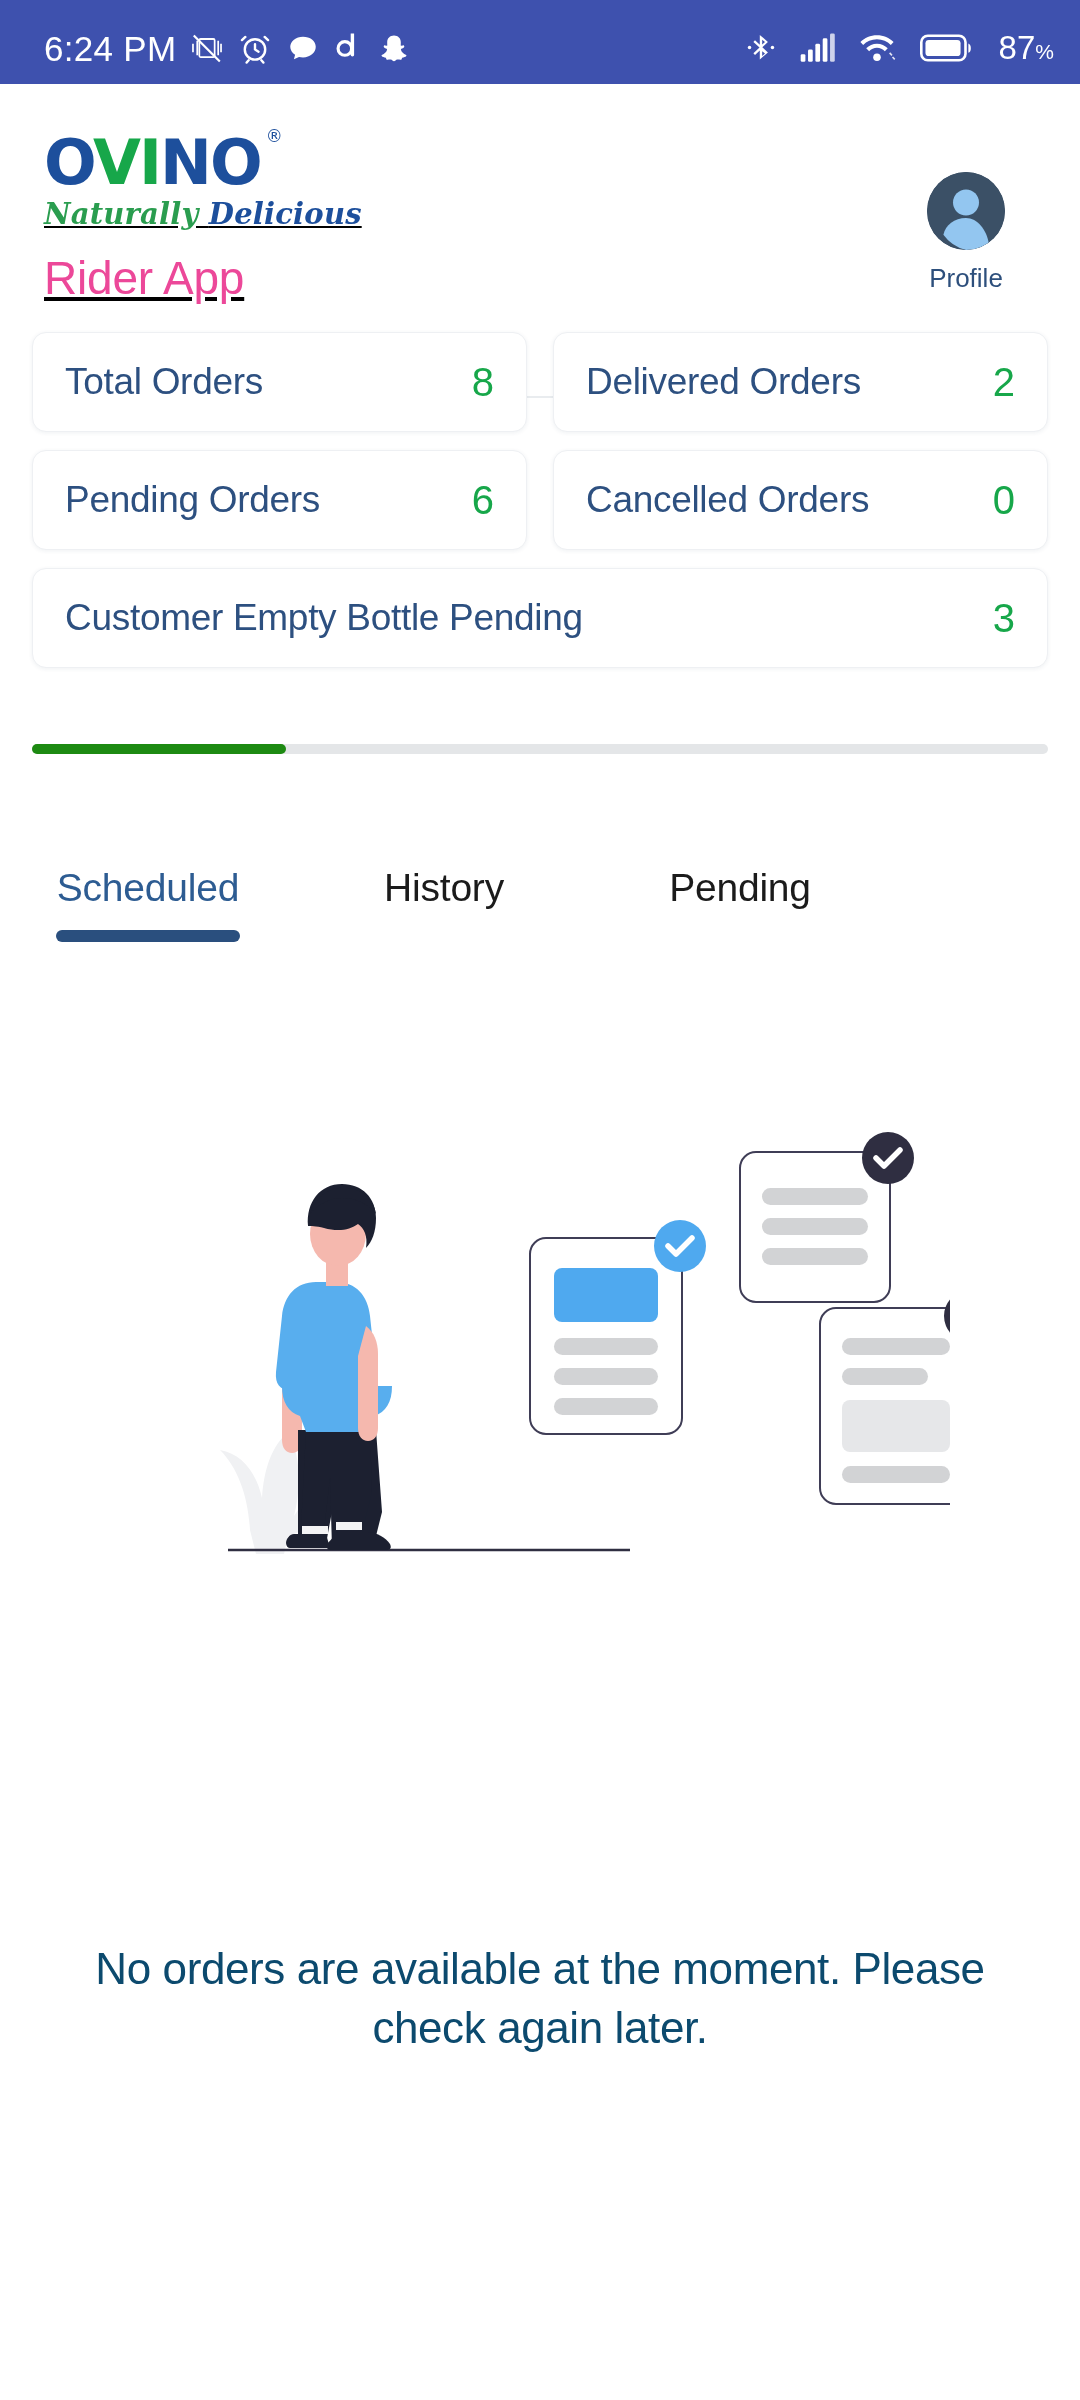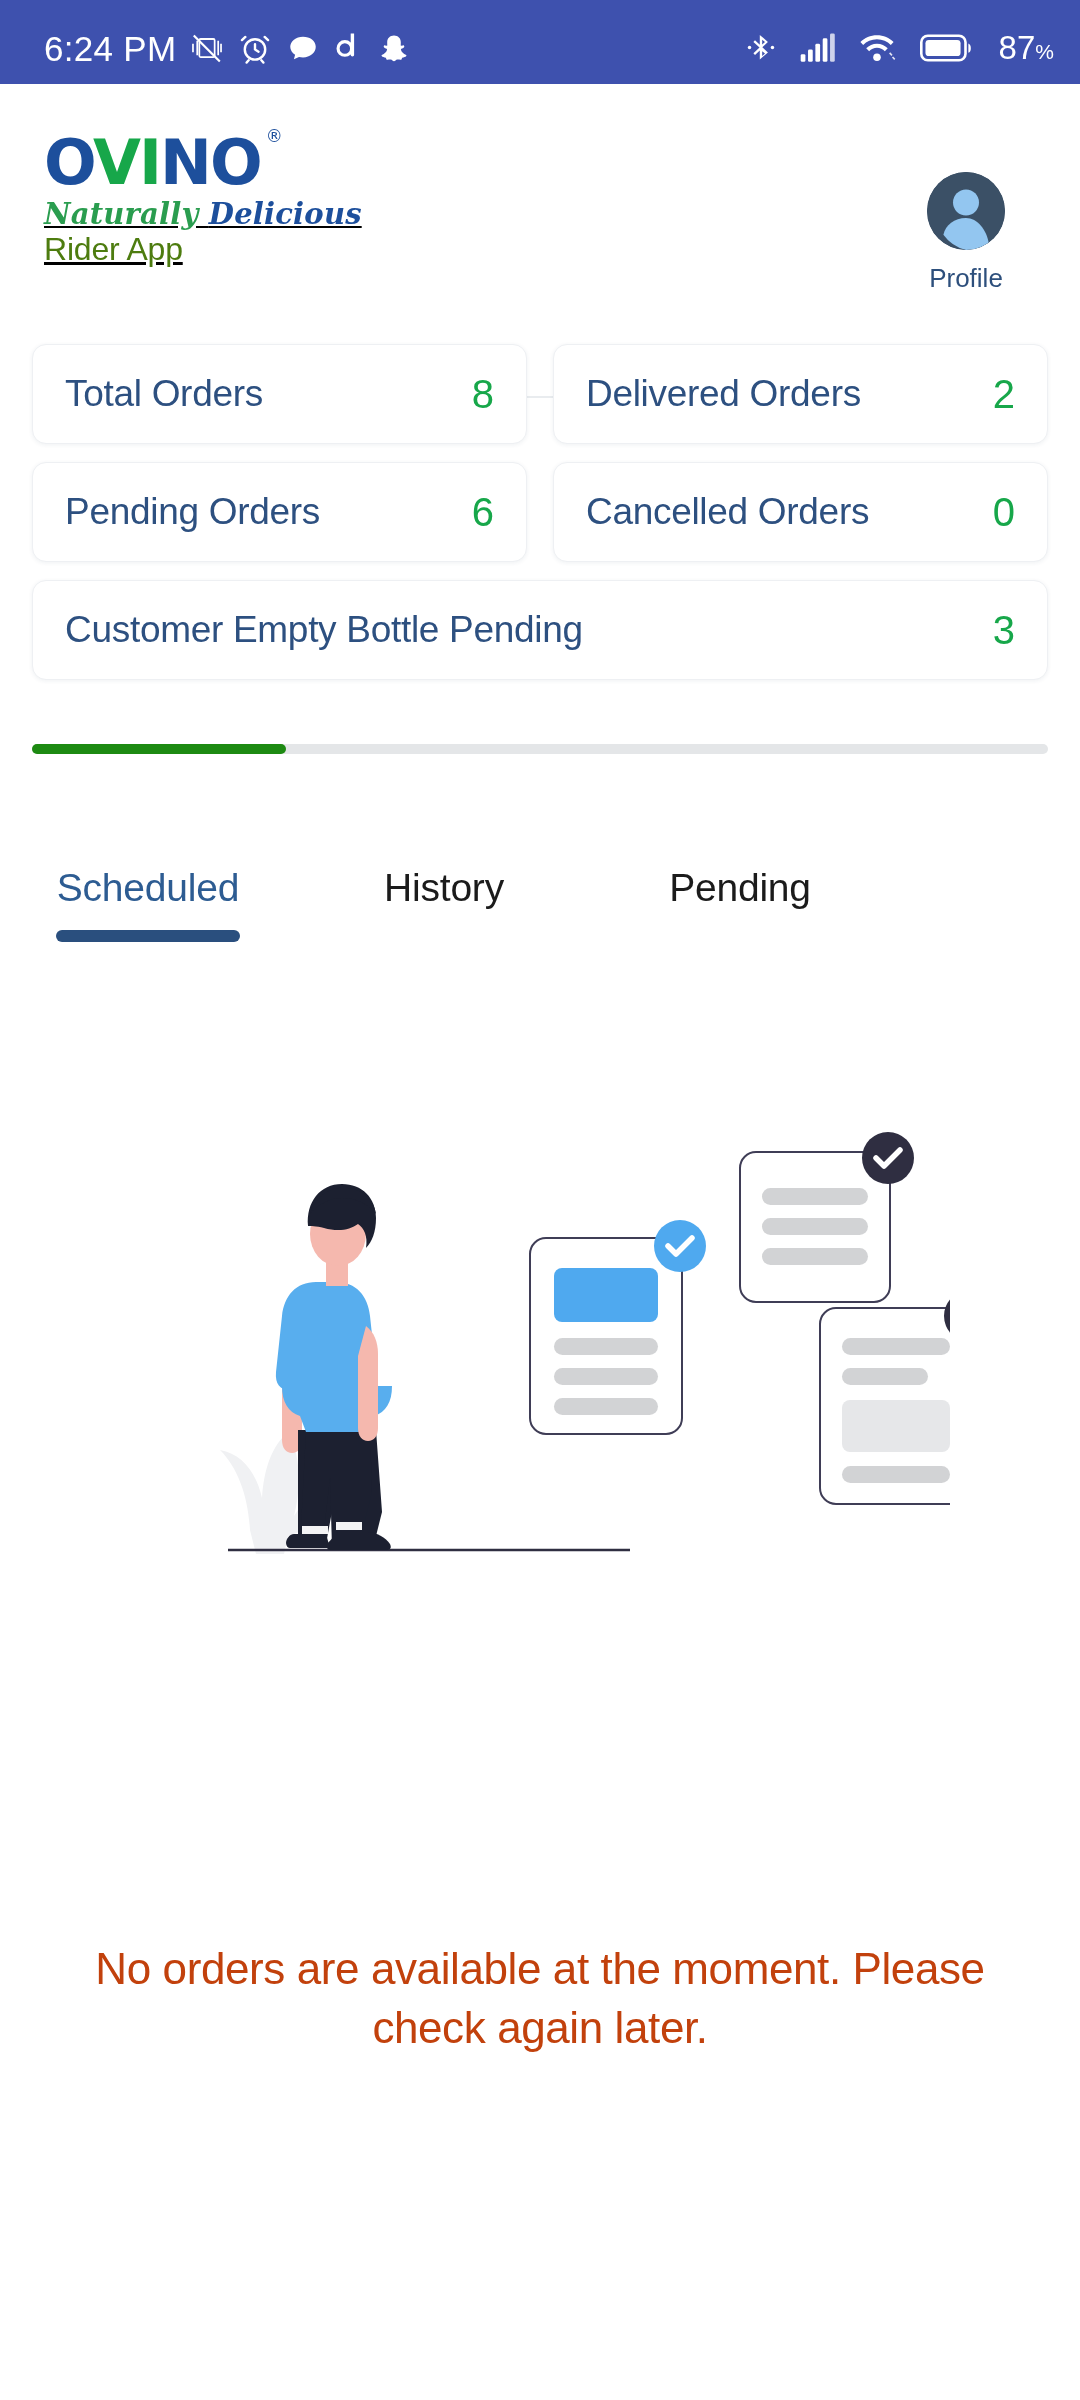--- a/index.html
+++ b/index.html
@@ -88,24 +88,24 @@
     margin-top: 3px;
     font-size: 29px;
     font-style: italic;
     font-weight: 600;
     font-family: "DejaVu Serif", serif;
     color: #2a9d4f;
     letter-spacing: 0.2px;
   }
   .logo-tagline .tg-blue { color: #1d4f9c; }
   .app-title {
-    margin-top: 0;
-    font-size: 32px;
-    font-weight: 400;
-    color: #4d7c0f;
+    margin-top: 20px;
+    font-size: 46px;
+    font-weight: 400;
+    color: #ec4899;
     letter-spacing: -0.2px;
   }
 
   .profile-block {
     position: absolute;
     right: 44px;
     top: 88px;
     width: 140px;
     display: flex;
     flex-direction: column;
@@ -130,21 +130,21 @@
   .header-divider {
     position: absolute;
     top: 312px; left: 32px;
     width: 1016px; height: 2px;
     background: #e9ecef;
   }
 
   
   .stats {
     position: absolute;
-    top: 344px; left: 0;
+    top: 332px; left: 0;
     width: 1080px;
   }
   .stat-row {
     display: flex;
     gap: 26px;
     padding: 0 32px;
     margin-bottom: 18px;
   }
   .stat-card {
     flex: 1;
@@ -234,21 +234,21 @@
 
   
   .empty-msg {
     position: absolute;
     top: 1940px; left: 0;
     width: 1080px;
     padding: 0 88px;
     text-align: center;
     font-size: 44px;
     line-height: 1.33;
-    color: #c2410c;
+    color: #0c4a6e;
     font-weight: 400;
     letter-spacing: -0.4px;
   }
 </style>
 </head>
 <body>
 
 <div id="app">
 
   <div class="statusbar">

